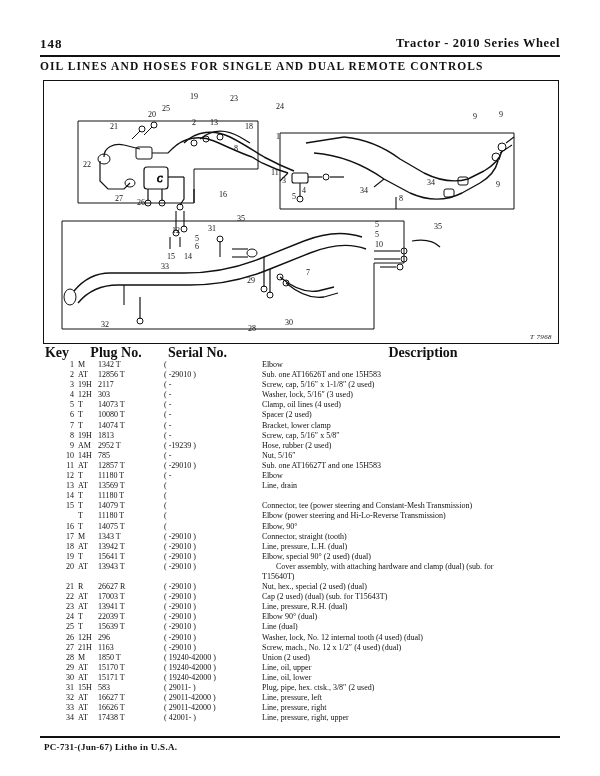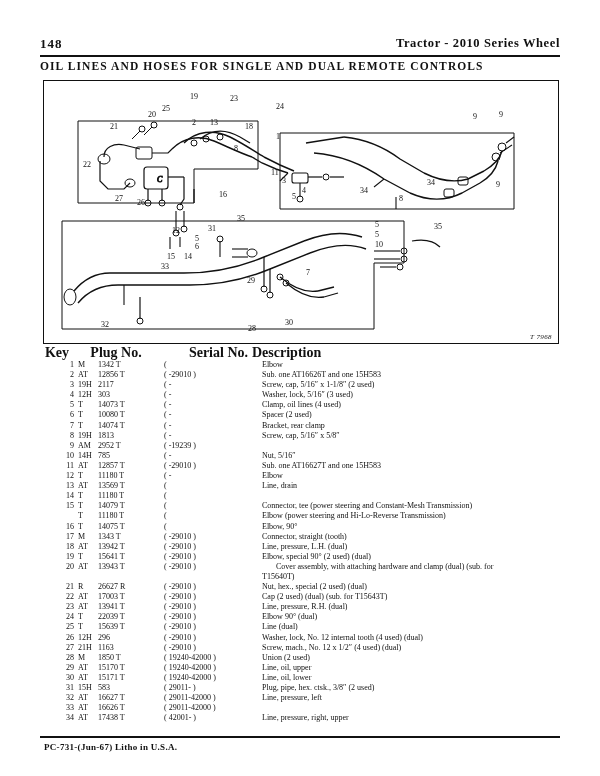--- a/index.html
+++ b/index.html
@@ -104,22 +104,22 @@
     line-height: 10.1px;
   }
   .thead {
     position: relative;
     height: 12px;
     font-weight: bold;
     font-size: 14px;
   }
   .th-key     { position: absolute; left: 0px;   width: 34px;  text-align: center; }
   .th-part    { position: absolute; left: 34px;  width: 84px;  text-align: center; }
-  .th-serial  { position: absolute; left: 128px; width: 80px;  text-align: right; }
-  .th-desc    { position: absolute; left: 212px; width: 298px; text-align: left; }
+  .th-serial  { position: absolute; left: 128px; width: 80px;  text-align: left; }
+  .th-desc    { position: absolute; left: 234px; width: 298px; text-align: center; }
 
   .row {
     position: relative;
     height: 10.1px;
     white-space: nowrap;
   }
   .c-key    { position: absolute; left: 0px;   width: 34px;  text-align: right; }
   .c-pfx    { position: absolute; left: 38px;  width: 20px;  text-align: left; }
   .c-part   { position: absolute; left: 58px;  width: 56px;  text-align: left; }
   .c-serial { position: absolute; left: 124px; width: 92px;  text-align: left; }
@@ -365,34 +365,35 @@
         <span class="c-pfx">T</span>
         <span class="c-part">10080 T</span>
         <span class="c-serial">(             -</span>
         <span class="c-desc">Spacer (2 used)</span>
       </div>
     <div class="row">
         <span class="c-key">7</span>
         <span class="c-pfx">T</span>
         <span class="c-part">14074 T</span>
         <span class="c-serial">(             -</span>
-        <span class="c-desc">Bracket, rear clamp</span>
+        <span class="c-desc">Bracket, lower clamp</span>
       </div>
     <div class="row">
         <span class="c-key">8</span>
         <span class="c-pfx">19H</span>
         <span class="c-part">1813</span>
         <span class="c-serial">(             -</span>
         <span class="c-desc">Screw, cap, 5/16″ x 5/8″</span>
       </div>
     <div class="row">
         <span class="c-key">9</span>
         <span class="c-pfx">AM</span>
         <span class="c-part">2952 T</span>
         <span class="c-serial">(          -19239 )</span>
+        <span class="c-desc">Hose, rubber (2 used)</span>
       </div>
     <div class="row">
         <span class="c-key">10</span>
         <span class="c-pfx">14H</span>
         <span class="c-part">785</span>
         <span class="c-serial">(             -</span>
         <span class="c-desc">Nut, 5/16″</span>
       </div>
     <div class="row">
         <span class="c-key">11</span>
@@ -559,20 +560,21 @@
         <span class="c-pfx">AT</span>
         <span class="c-part">16627 T</span>
         <span class="c-serial">( 29011-42000 )</span>
         <span class="c-desc">Line, pressure, left</span>
       </div>
     <div class="row">
         <span class="c-key">33</span>
         <span class="c-pfx">AT</span>
         <span class="c-part">16626 T</span>
         <span class="c-serial">( 29011-42000 )</span>
+        <span class="c-desc">Line, pressure, right</span>
       </div>
     <div class="row">
         <span class="c-key">34</span>
         <span class="c-pfx">AT</span>
         <span class="c-part">17438 T</span>
         <span class="c-serial">( 42001-            )</span>
         <span class="c-desc">Line, pressure, right, upper</span>
       </div>
   </div>
 

